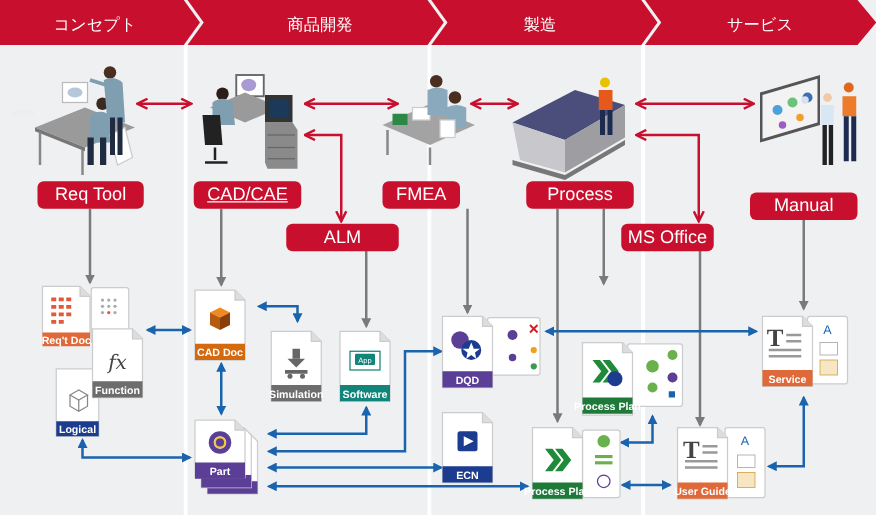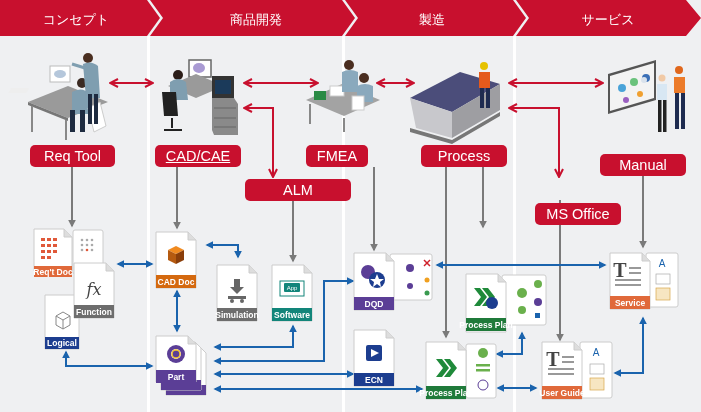--- a/index.html
+++ b/index.html
@@ -361,17 +361,17 @@
         <rect x="615" y="279" width="26" height="2" fill="#999"></rect>
         <rect x="615" y="284" width="26" height="2" fill="#999"></rect>
       </g>
     <rect x="610" y="296" width="40" height="13" fill="#e0693a"></rect>
     <text class="doc-label" x="630" y="306" text-anchor="middle">Service</text>
   </g>
 </svg>
 
 <div class="tool-label" style="left:30px;top:145px;width:85px;">Req Tool</div>
 <div class="tool-label" style="left:155px;top:145px;width:86px;text-decoration:underline;">CAD/CAE</div>
-<div class="tool-label" style="left:245px;top:179px;width:106px;">ALM</div>
+<div class="tool-label" style="left:229px;top:179px;width:90px;">ALM</div>
 <div class="tool-label" style="left:306px;top:145px;width:62px;">FMEA</div>
 <div class="tool-label" style="left:421px;top:145px;width:86px;">Process</div>
-<div class="tool-label" style="left:535px;top:179px;width:86px;margin-top:24px;">MS Office</div>
+<div class="tool-label" style="left:497px;top:179px;width:74px;">MS Office</div>
 <div class="tool-label" style="left:600px;top:154px;width:86px;">Manual</div>
 
 </body></html>

